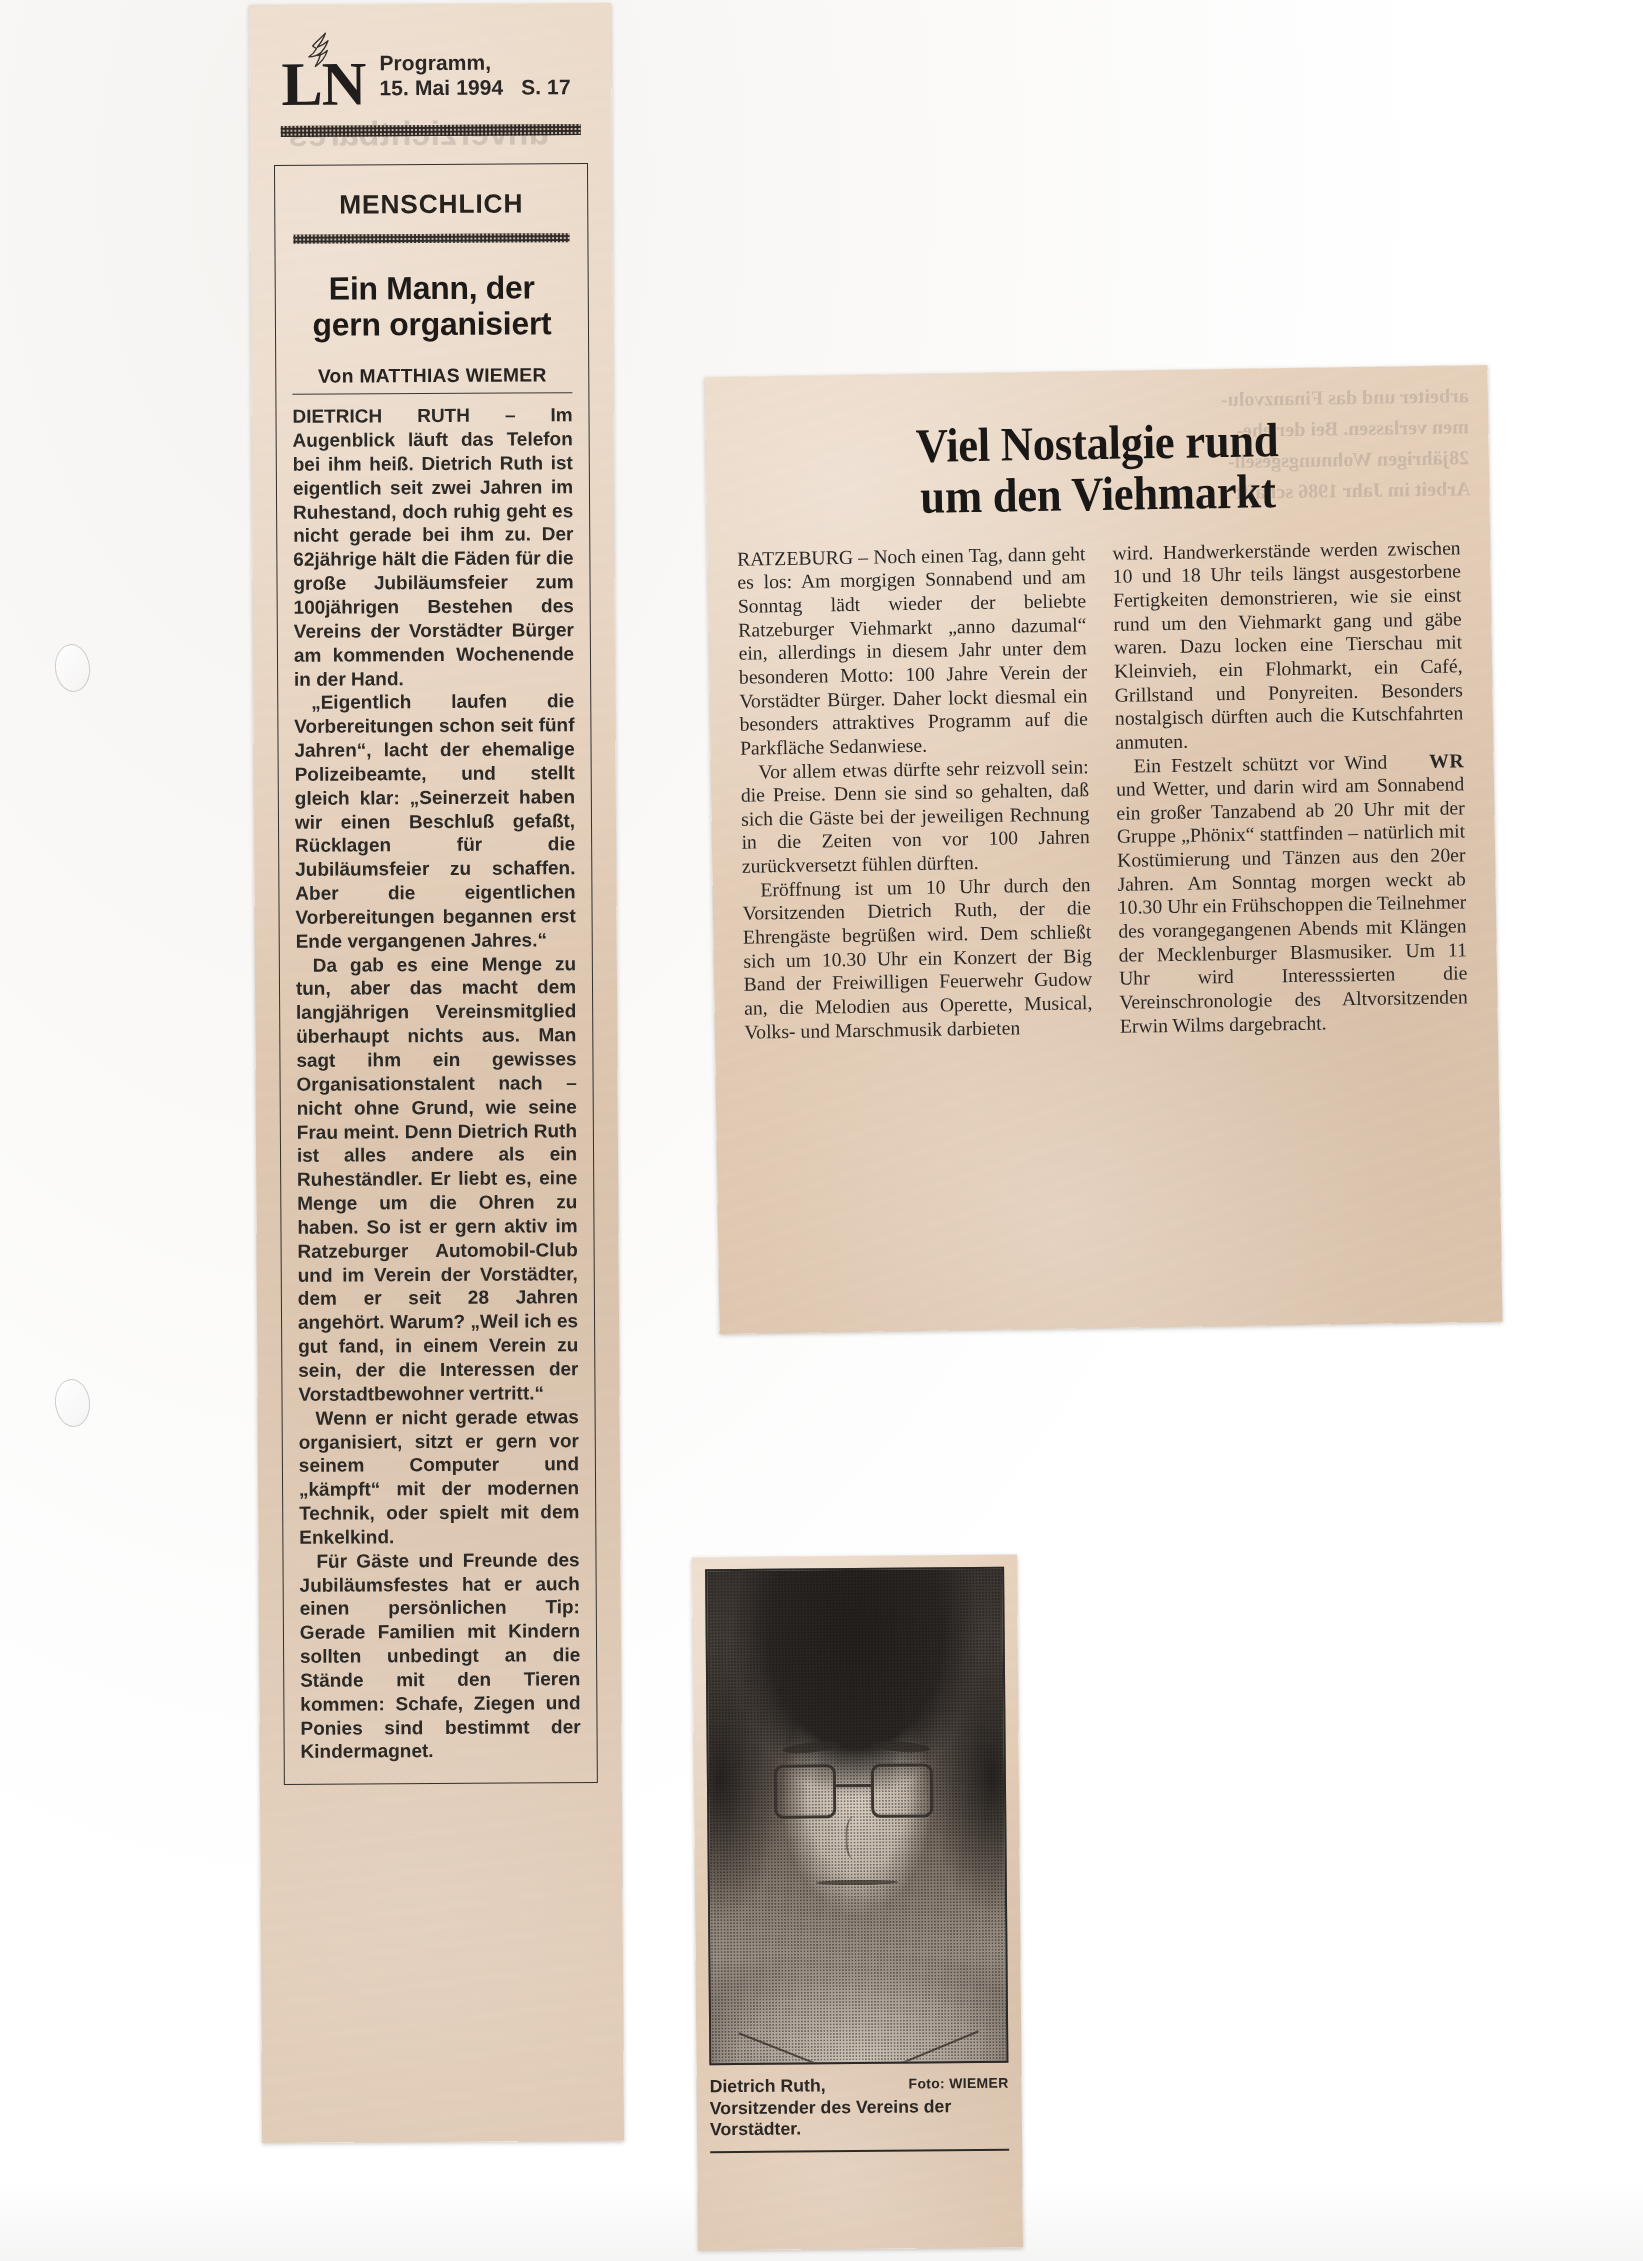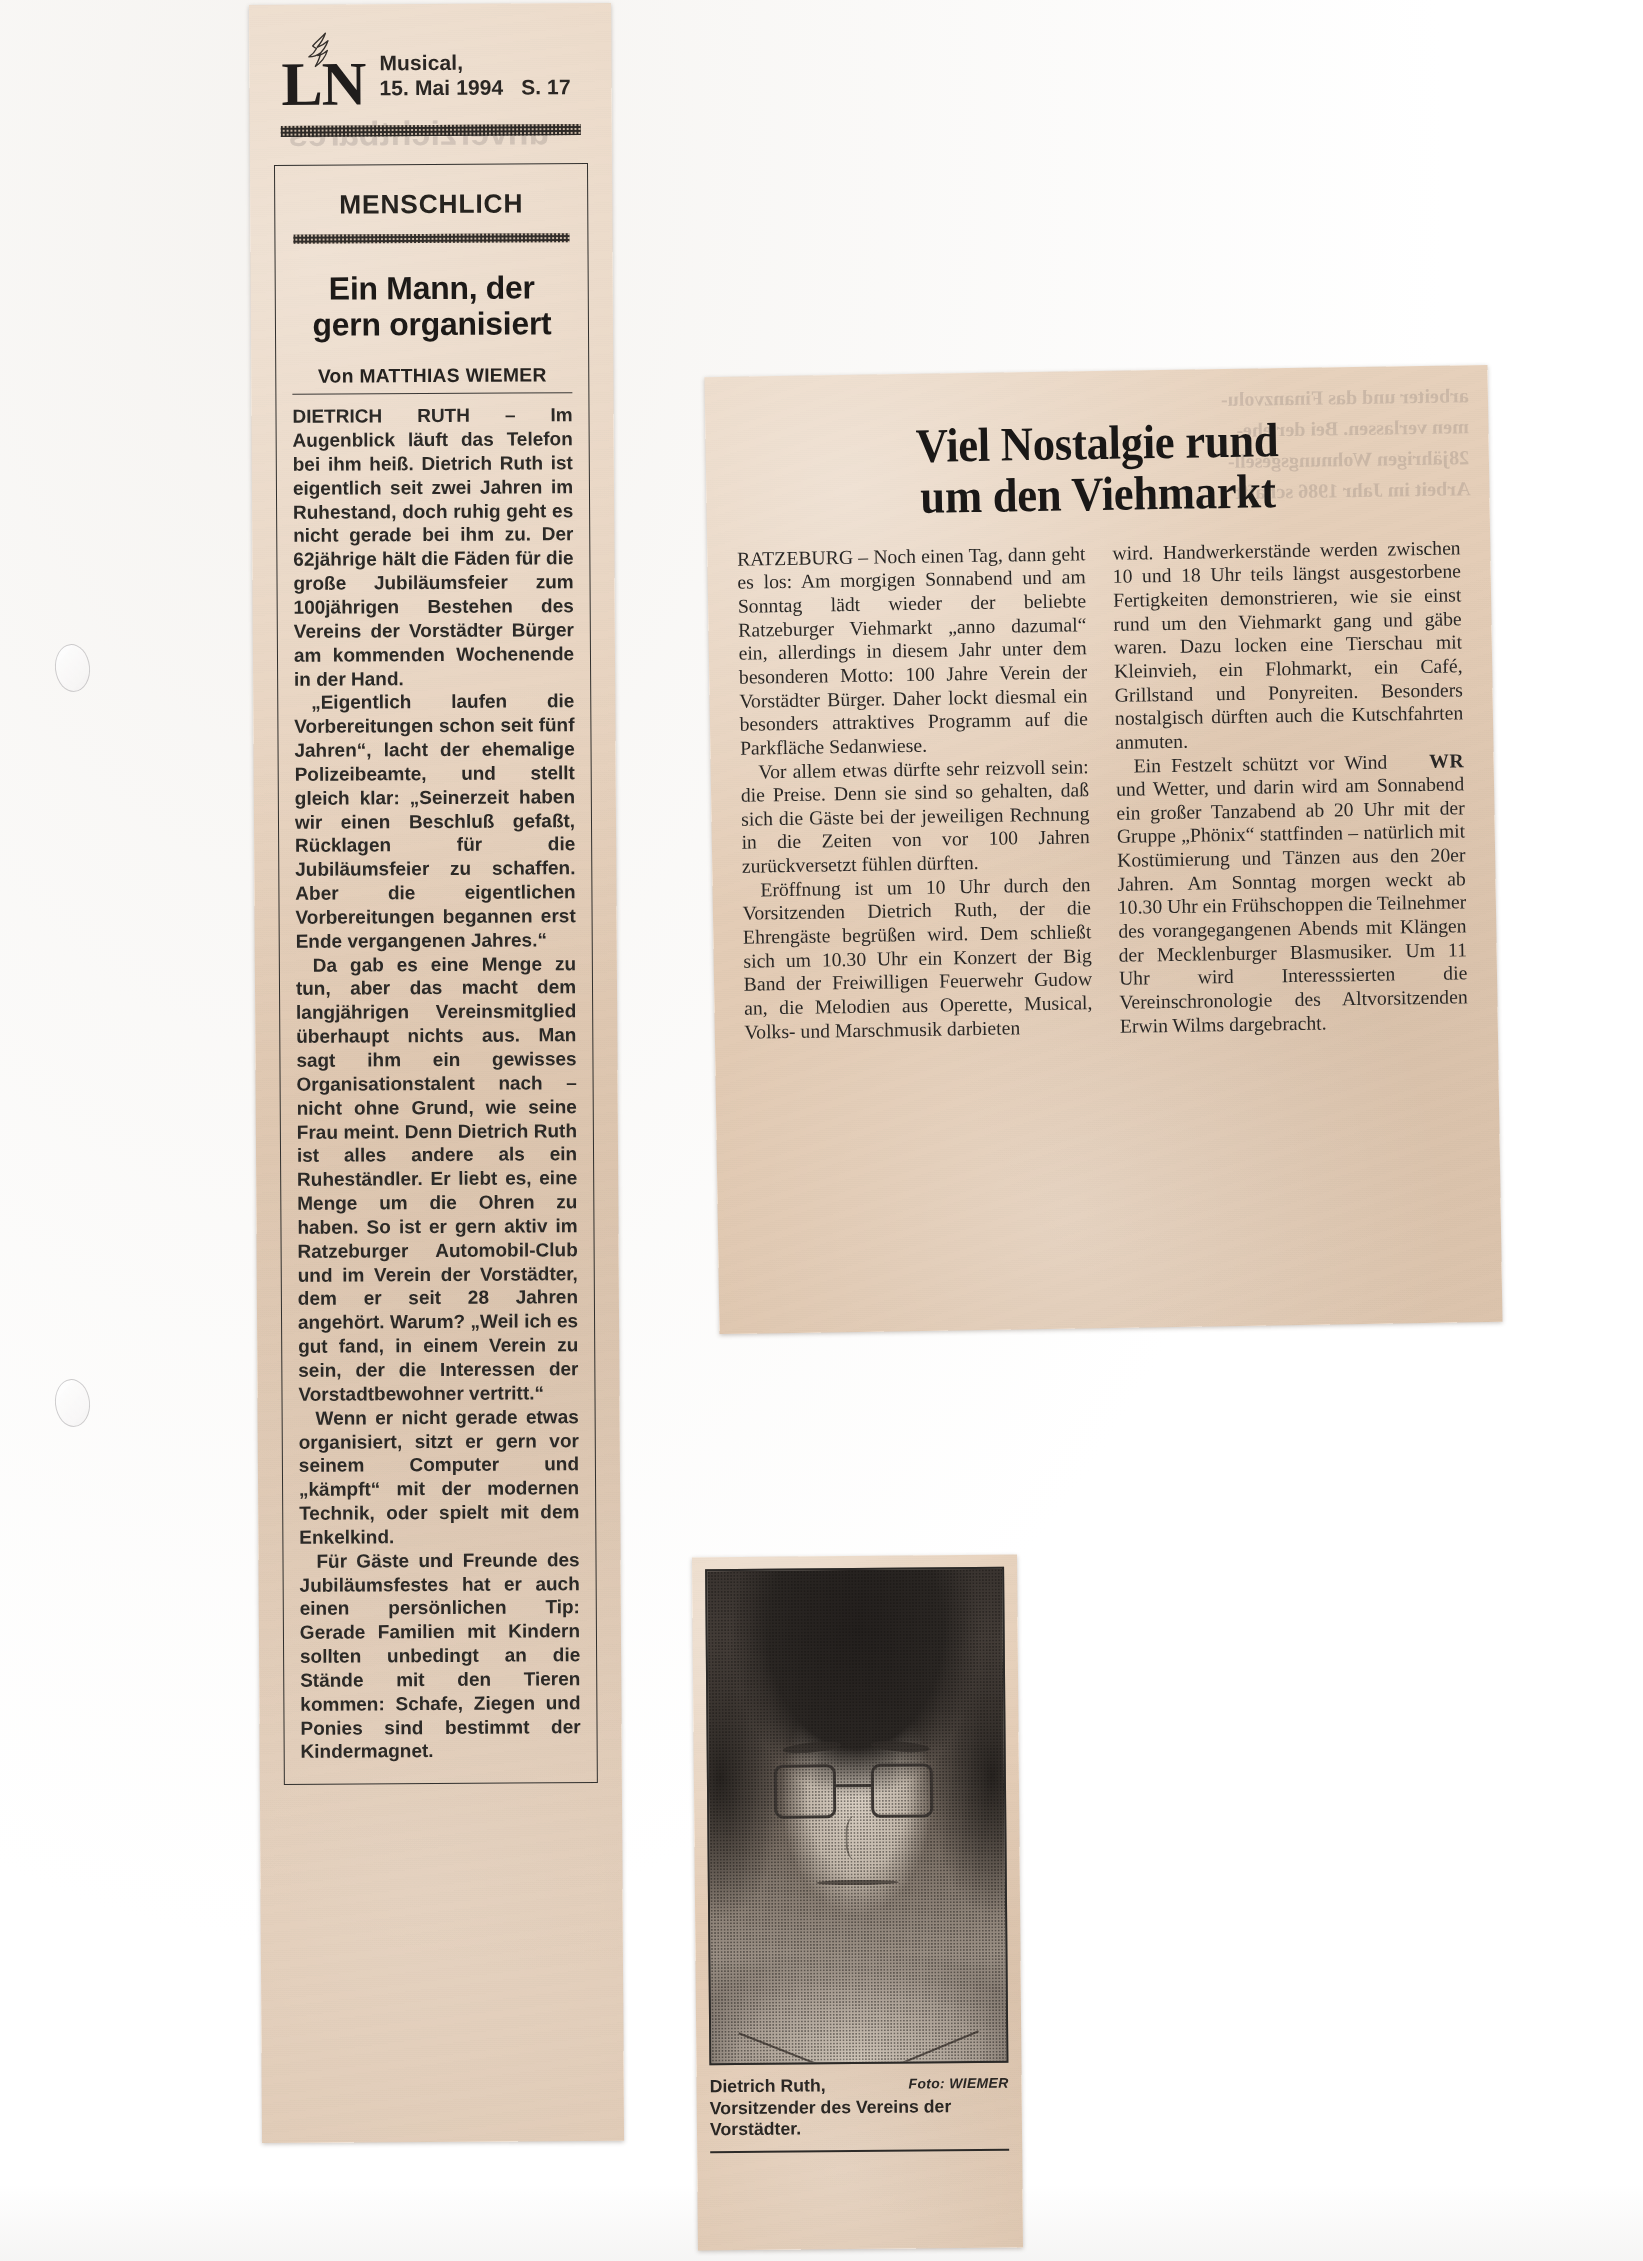--- a/index.html
+++ b/index.html
@@ -200,21 +200,21 @@
 
   .caption{
     margin-top:11.6px;
     font-size:17.7px; line-height:1.22; color:#2a2724;
     font-weight:600;
     padding-bottom:10.3px;
     border-bottom:2.6px solid #2c2a28;
   }
   .caption .credit{
     float:right; font-size:14px; font-weight:bold; letter-spacing:0.3px;
-    margin-left:18px; margin-top:1.3px;font-style:italic;
+    margin-left:18px; margin-top:1.3px;
   }
 
   
   .ghost{
     position:absolute; z-index:1; pointer-events:none;
     color:rgba(70,66,72,.17);
     font-weight:bold;
     transform:scaleX(-1);
     white-space:nowrap;
     font-family:"Liberation Sans", sans-serif;
@@ -239,21 +239,21 @@
       <div class="ln-logo">
         <svg class="ln-bird" viewBox="0 0 50 58">
           <path d="M10 24 C16 17, 24 11, 30 4 C27 13, 22 20, 17 26 C23 24, 29 21, 34 16
                    C31 25, 25 33, 18 39 C24 38, 29 35, 33 31 C30 41, 23 50, 14 56
                    C19 47, 22 40, 22 35 C17 39, 11 41, 4 41 C10 37, 14 32, 16 28
                    C14 27, 12 26, 10 24 Z" fill="none" stroke="#35302c" stroke-width="2.1" stroke-linejoin="round"></path>
         </svg>
         <div class="ln-text">LN</div>
       </div>
       <div class="mast-date">
-        <div>Musical,</div>
+        <div>Programm,</div>
         <div class="l2">15. Mai 1994   S. 17</div>
       </div>
     </div>
 
     <div class="rule-checker"></div>
 
     <div class="panel">
       <div class="kicker">MENSCHLICH</div>
       <div class="rule-checker-sm"></div>
       <h1 class="headline1">Ein Mann, der gern organisiert</h1>

